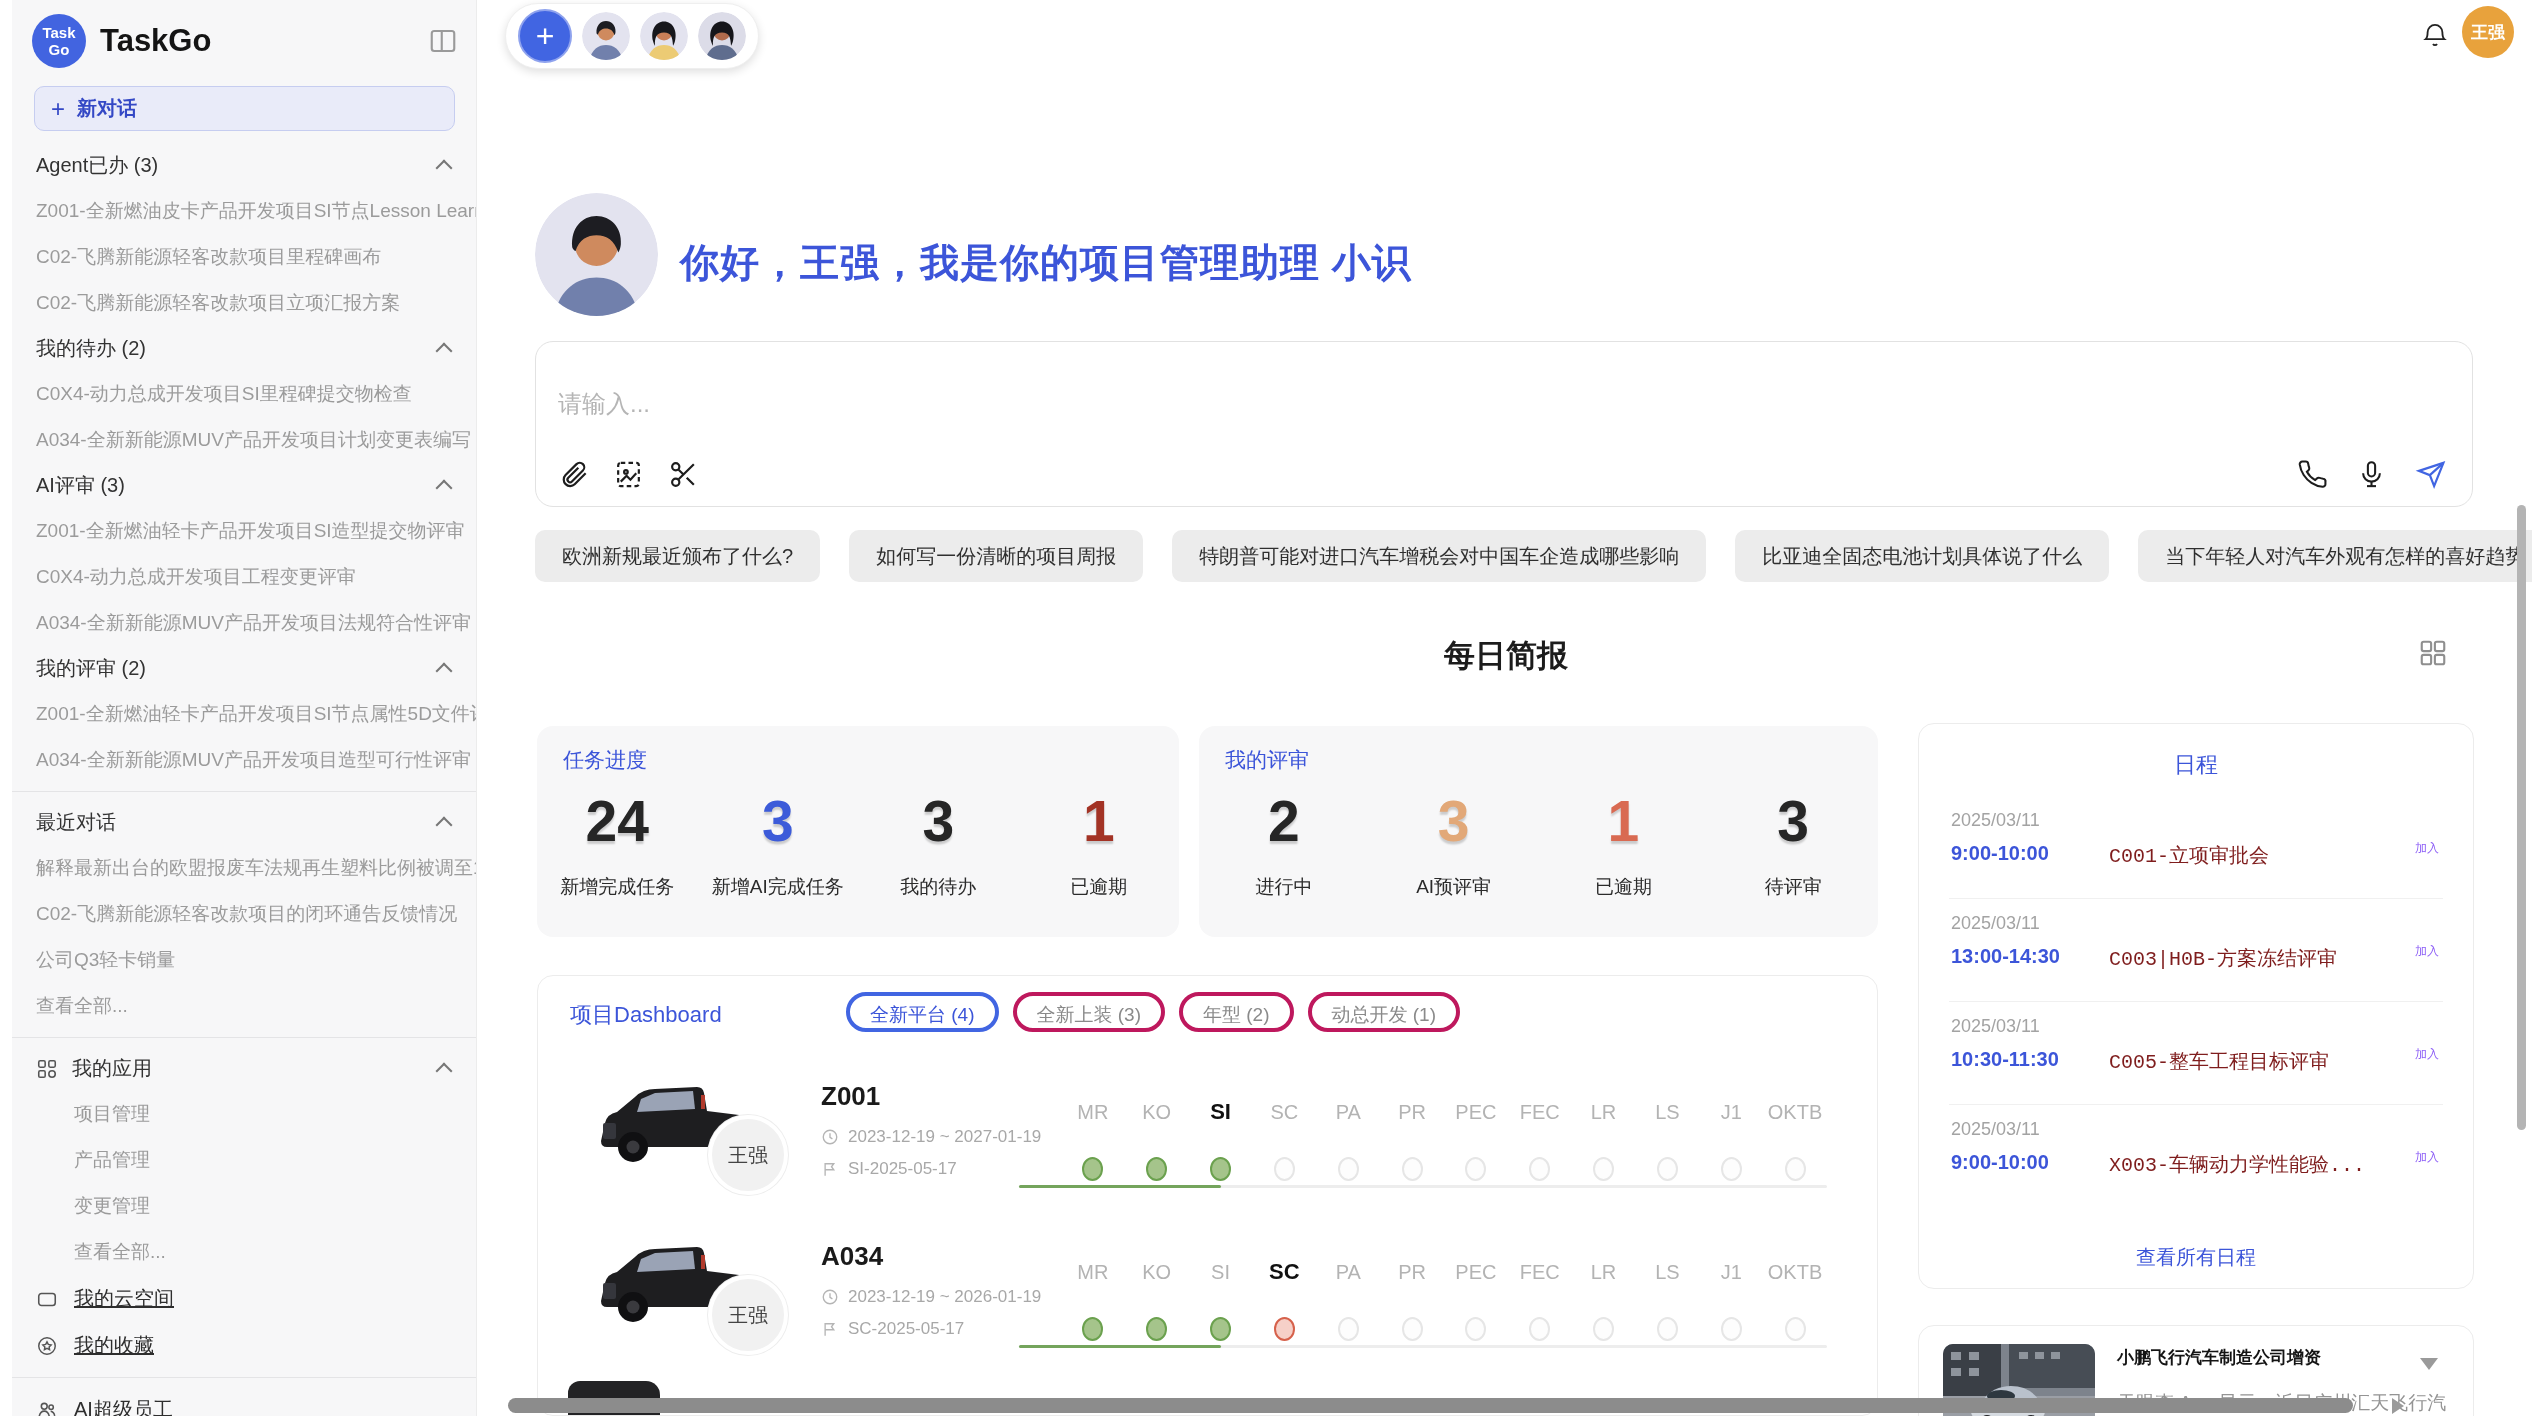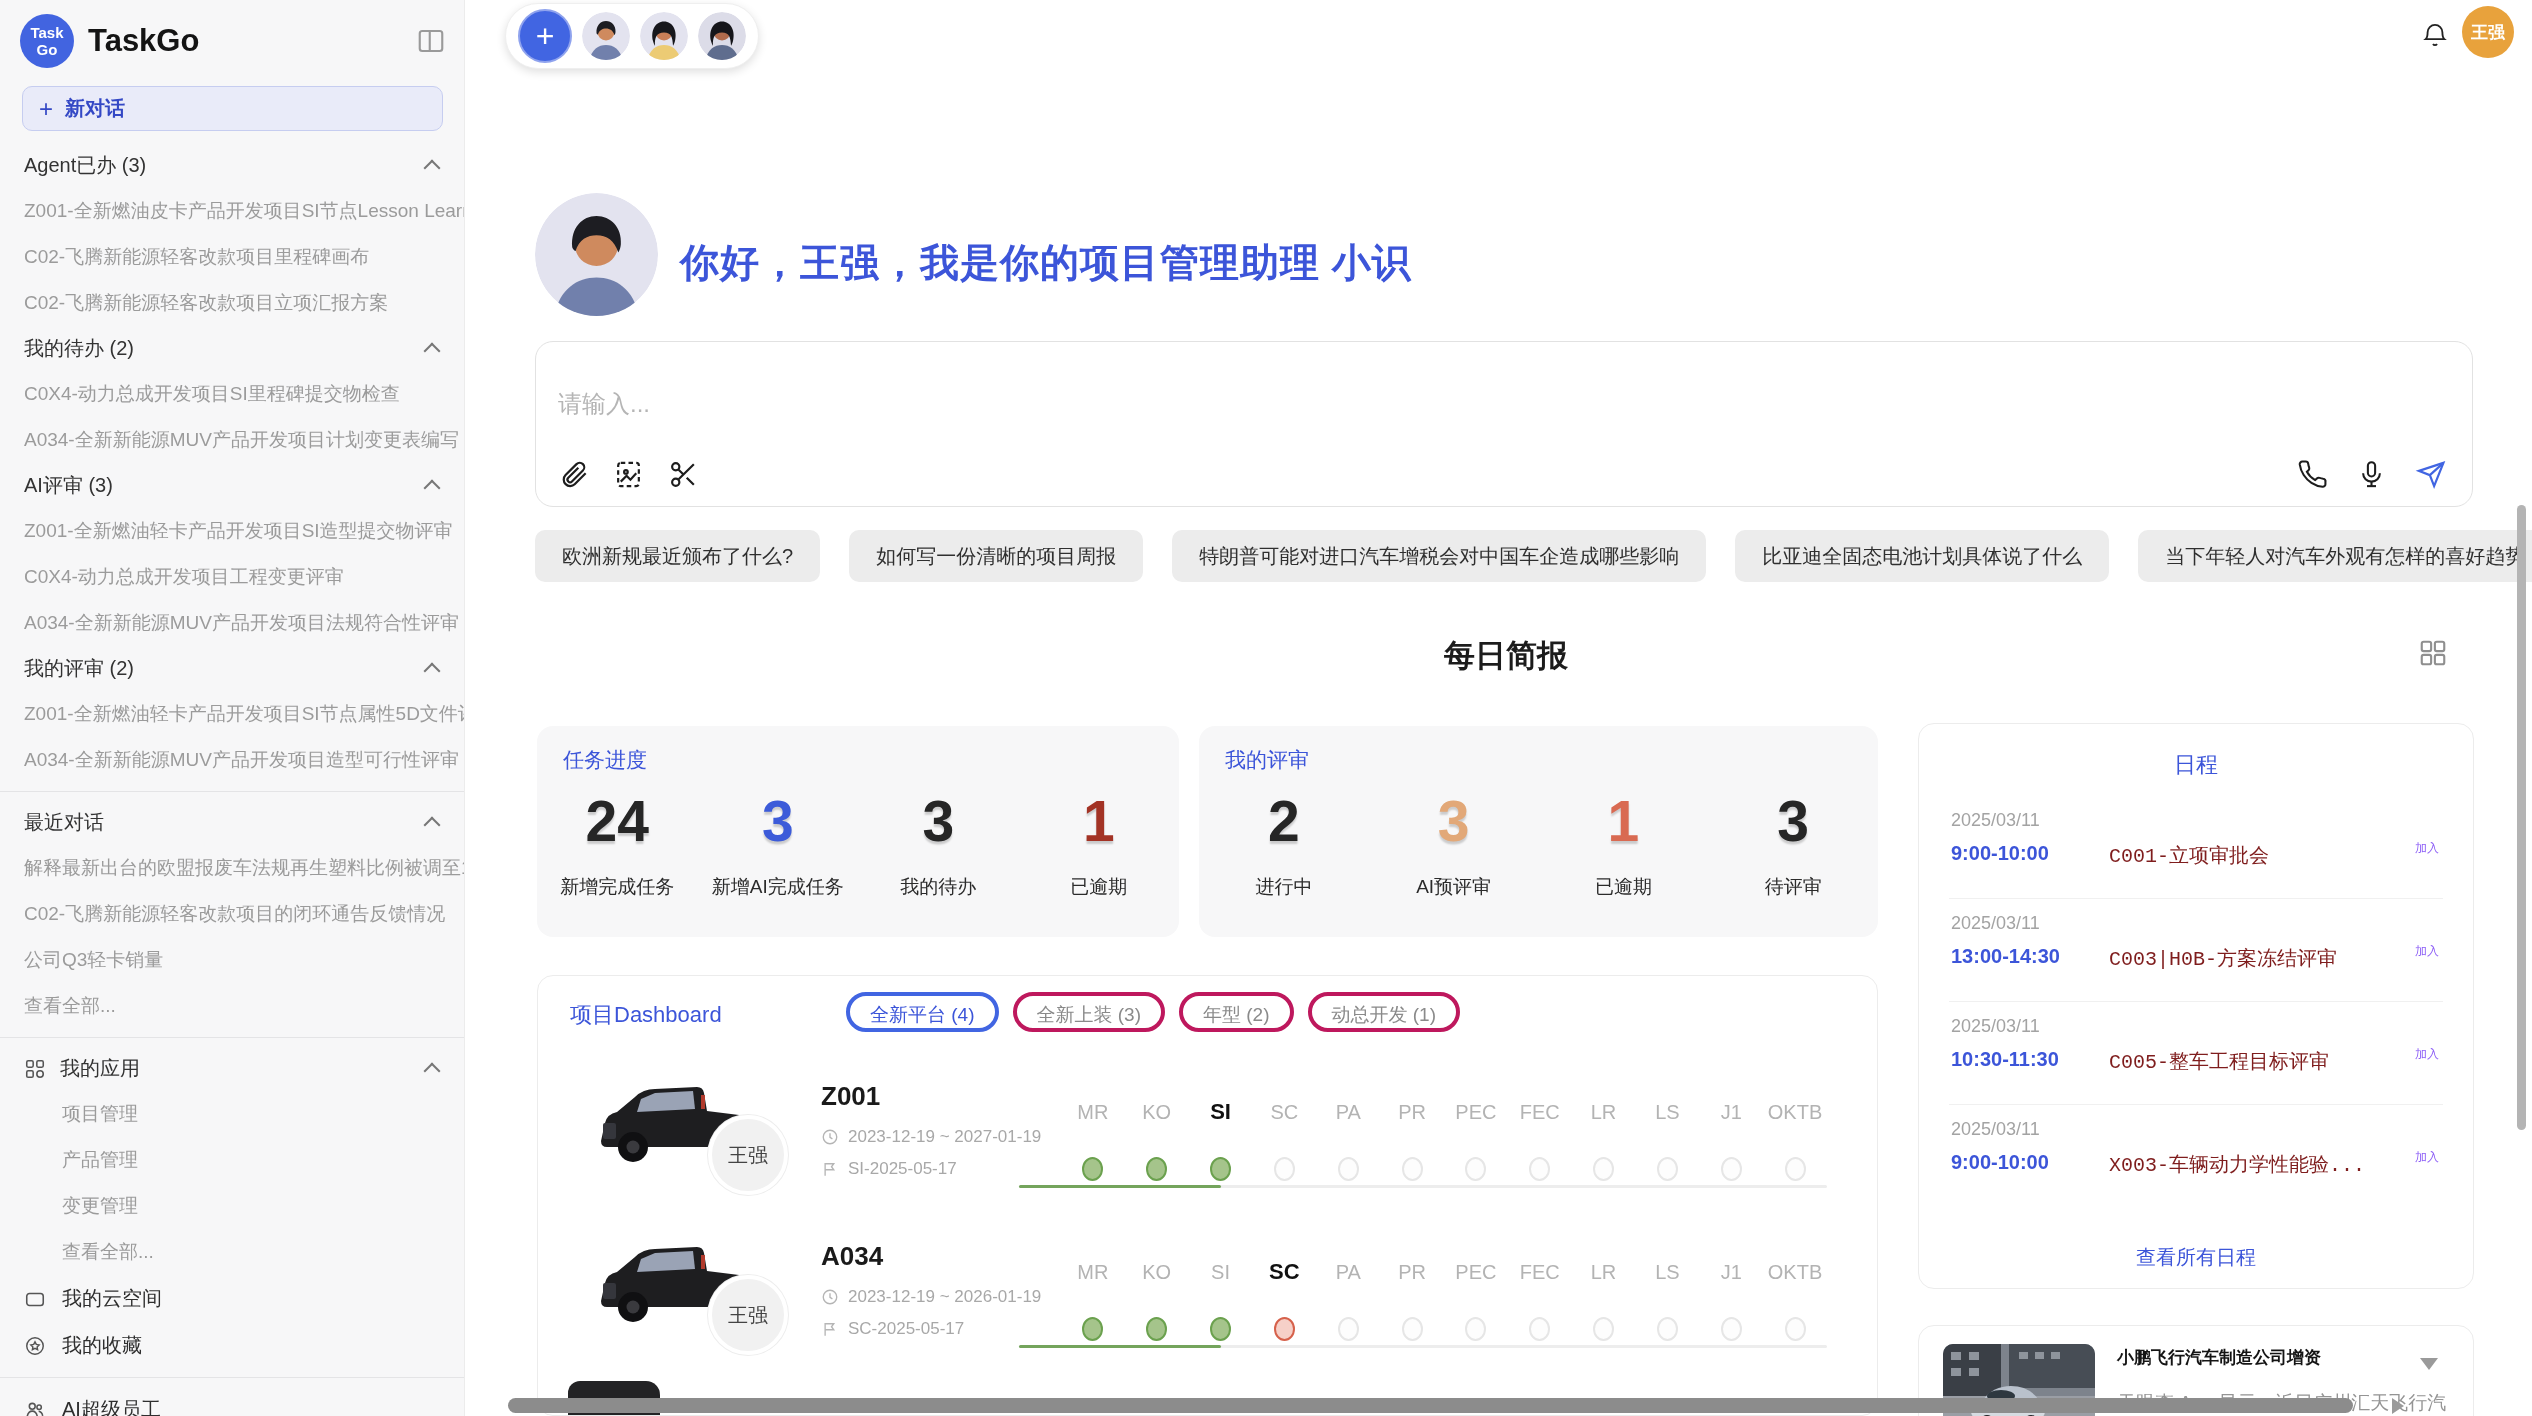--- a/index.html
+++ b/index.html
@@ -1,40 +1,40 @@
 <!DOCTYPE html>
 <html><head>
 <meta charset="utf-8">
 <style>
   html,body{margin:0;padding:0;background:#fff;}
   .stage{position:relative;width:2532px;height:1416px;background:#ffffff;overflow:hidden;
          font-family:"Liberation Sans","DejaVu Sans",sans-serif;color:#222;}
   svg{display:block}
 
   
-  .sidebar{position:absolute;left:0;top:0;width:465px;height:1416px;background:#f7f7f8;
+  .sidebar{position:absolute;left:12px;top:0;width:465px;height:1416px;background:#f7f7f8;
            border-right:1px solid #ececec;box-sizing:border-box;overflow:hidden;}
   .logo-row{display:flex;align-items:center;padding:10px 18px 6px 20px;height:62px;}
   .logo-circle{width:54px;height:54px;border-radius:50%;background:#4264e0;color:#fff;display:flex;
                flex-direction:column;align-items:center;justify-content:center;font-size:15px;line-height:17px;font-weight:700;}
   .app-title{font-size:31px;font-weight:700;color:#141414;margin-left:14px;flex:1;}
   .panel-btn{width:30px;height:30px;cursor:pointer;}
   .new-chat{margin:8px 22px 12px 22px;width:421px;height:45px;border-radius:10px;background:#e9ebf9;
             border:1px solid #c6cdf0;color:#3448c5;font-size:20px;font-weight:600;display:flex;
             align-items:center;gap:12px;padding-left:16px;box-sizing:border-box;cursor:pointer;}
   .new-chat .plus{font-size:24px;font-weight:400;line-height:20px;}
   .side-header{display:flex;align-items:center;justify-content:space-between;padding:9px 26px 9px 24px;
                color:#333;font-size:20px;cursor:pointer;}
   .side-header .hdr-left{display:flex;align-items:center;gap:14px;}
   .chev{width:10px;height:10px;border-right:2px solid #777;border-bottom:2px solid #777;
         transform:rotate(225deg);margin-top:5px;}
   .side-item{padding:10px 24px;color:#9b9b9b;font-size:19px;white-space:nowrap;overflow:hidden;cursor:pointer;}
   .side-item.indent{padding-left:62px;}
   .side-div{border-top:1px solid #e4e4e6;margin:8px 0;}
-  .side-row{display:flex;align-items:center;gap:16px;padding:10px 24px;font-size:20px;color:#2e2e2e;cursor:pointer;}
+  .side-row{display:flex;align-items:center;gap:16px;padding:10px 24px;font-size:20px;color:#2e2e2e;cursor:pointer;text-decoration:underline;}
   .side-row svg{width:22px;height:22px;}
 
   
   .top-pill{position:absolute;left:505px;top:3px;height:64px;border-radius:33px;background:#fff;
             border:1px solid #efefef;box-shadow:0 3px 10px rgba(0,0,0,.13);display:flex;align-items:center;
             gap:10px;padding:0 12px;}
   .plus-circle{width:50px;height:50px;border-radius:50%;background:#4165e2;color:#fff;display:flex;
                align-items:center;justify-content:center;font-size:32px;font-weight:300;cursor:pointer;border:2px solid #8fa3ee;}
   .mini-avatar{width:48px;height:48px;border-radius:50%;overflow:hidden;cursor:pointer;}
   .bell{position:absolute;left:2420px;top:20px;width:30px;height:32px;cursor:pointer;}

